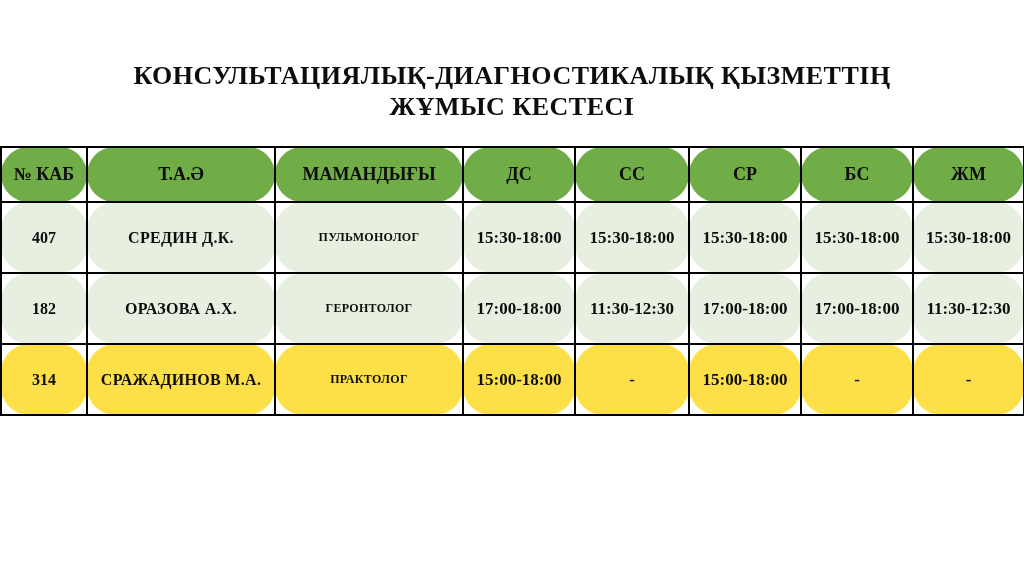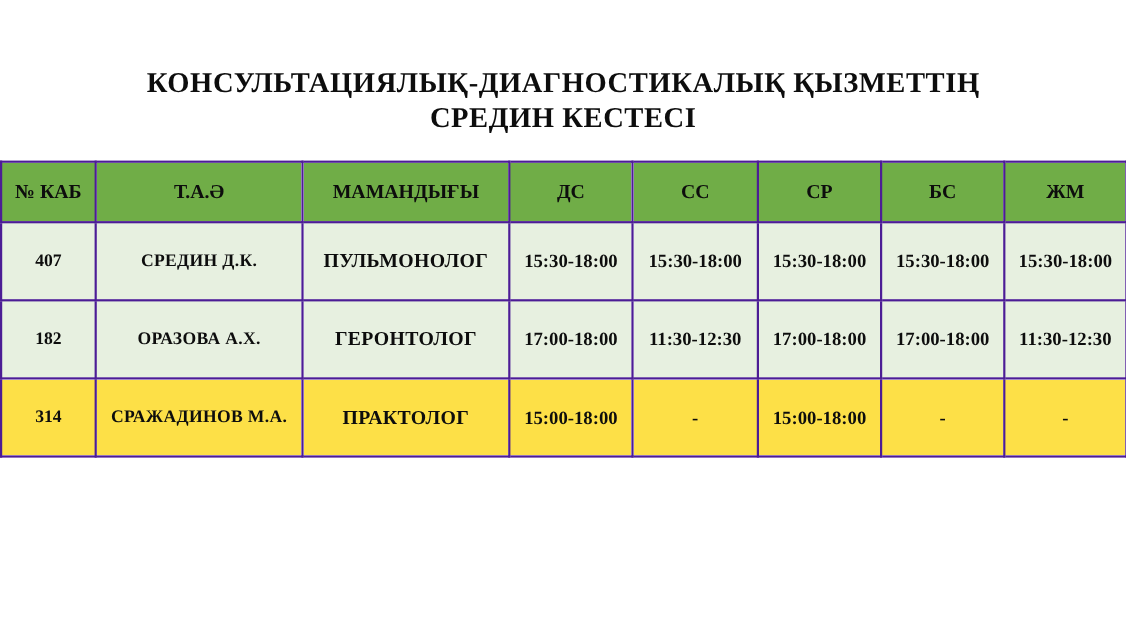--- a/index.html
+++ b/index.html
@@ -1,15 +1,15 @@
 <!DOCTYPE html>
 <html><head>
 <meta charset="utf-8">
 <style>
-  * { margin: 0; padding: 0; box-sizing: border-box; }
+  * { margin: 0; padding: 0; box-sizing: border-box; border-radius: 28px; }
   html, body {
     width: 1024px; height: 576px;
     background: #ffffff;
     font-family: "Liberation Serif", "DejaVu Serif", serif;
     overflow: hidden;
   }
   .slide {
     position: relative;
     width: 1024px; height: 576px;
     background: #ffffff;
@@ -27,49 +27,49 @@
   }
   .title .line { display: block; }
   table.schedule {
     position: absolute;
     top: 146px; left: 0;
     width: 1023px;
     border-collapse: collapse;
     table-layout: fixed;
   }
   table.schedule th, table.schedule td {
-    border: 2px solid #4c1d95;
+    border: 2px solid #000000;
     text-align: center;
     vertical-align: middle;
     font-weight: bold;
     color: #0d0d0d;
     overflow: hidden;
     padding: 2px;
   }
   table.schedule thead tr { height: 55px; }
   table.schedule tbody tr { height: 71px; }
   table.schedule th {
     background: #70ad47;
     font-size: 18px;
   }
   tr.row-light td { background: #e7f0e0; }
   tr.row-highlight td { background: #fde047; }
   td.c-room { font-size: 16px; margin-left: 13px; }
   td.c-name { font-size: 16px; letter-spacing: 0.3px; }
-  td.c-spec { font-size: 18px; letter-spacing: 0.3px; margin-left: 36px; }
+  td.c-spec { font-size: 12px; letter-spacing: 0.3px; margin-left: 36px; }
   td.c-time { font-size: 17px; }
 </style>
 </head>
 <body>
 
 <div class="slide">
 
   <div class="title">
     <span class="line">КОНСУЛЬТАЦИЯЛЫҚ-ДИАГНОСТИКАЛЫҚ ҚЫЗМЕТТІҢ</span>
-    <span class="line">СРЕДИН КЕСТЕСІ</span>
+    <span class="line">ЖҰМЫС КЕСТЕСІ</span>
   </div>
 
   <table class="schedule">
     <colgroup>
       <col style="width:86px">
       <col style="width:188px">
       <col style="width:188px">
       <col style="width:112px">
       <col style="width:114px">
       <col style="width:112px">

